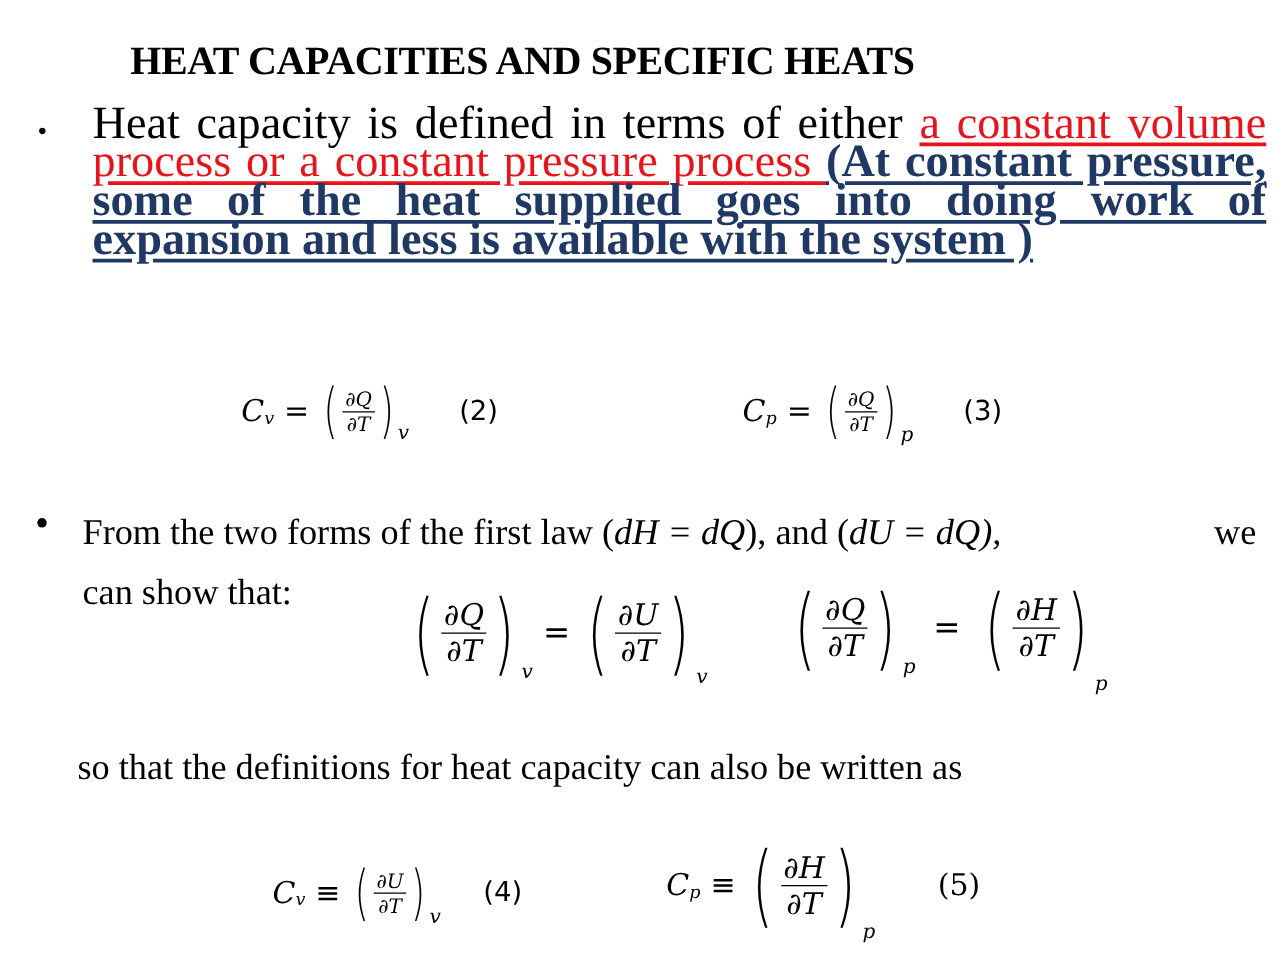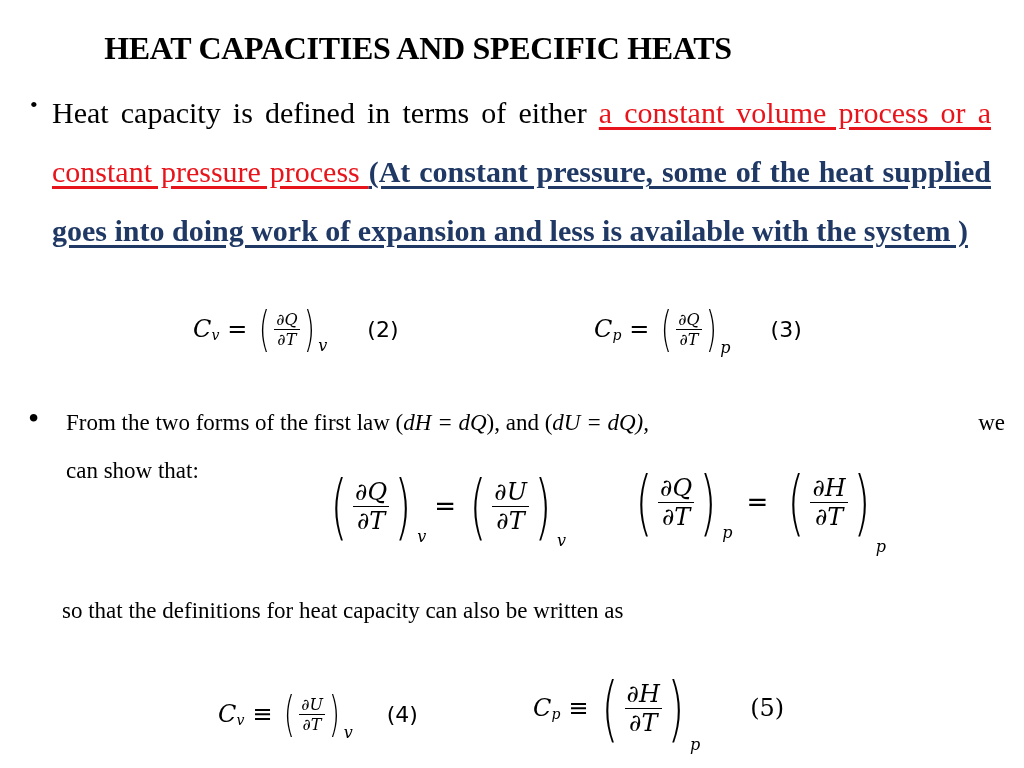--- a/index.html
+++ b/index.html
@@ -1,32 +1,32 @@
 <!DOCTYPE html>
 <html><head>
 <meta charset="utf-8">
 <style>
   html, body { margin:0; padding:0; background:#ffffff; }
   body { width:1024px; height:768px; position:relative; overflow:hidden;
          font-family:"Liberation Serif", "DejaVu Serif", serif; color:#000; }
   .title { position:absolute; left:0; width:836px; top:30px; text-align:center;
            font-weight:bold; font-size:32px; letter-spacing:-0.3px; }
   .bullet { position:absolute; font-size:20px; }
-  .para { position:absolute; left:52px; width:939px; font-size:30px; line-height:59px; text-align:justify; }
+  .para { position:absolute; left:74px; width:939px; font-size:37px; line-height:31px; text-align:justify; }
   .red { color:#e8141b; text-decoration:underline; text-decoration-color:#e8141b; text-underline-offset:4px; }
   .navy { color:#1f3864; font-weight:bold; text-decoration:underline; text-decoration-color:#1f3864; text-underline-offset:4px; }
   .eqrow { position:absolute; display:flex; align-items:center; }
   .sym { font-family:"DejaVu Serif", serif; font-style:italic; font-size:24px; }
   .sub { font-family:"DejaVu Serif", serif; font-style:italic; font-size:16px; position:relative; top:10px; }
   .paren { font-family:"DejaVu Sans", sans-serif; font-weight:200; line-height:1; transform:scaleX(0.6); display:inline-block; }
   .frac { display:inline-flex; flex-direction:column; align-items:center; font-family:"DejaVu Serif", serif; font-style:italic; }
   .frac .num { border-bottom:1.5px solid #000; padding:0 2px; }
   .eqnum { font-family:"DejaVu Sans", sans-serif; font-size:22px; }
   .op { font-family:"DejaVu Sans", sans-serif; margin:0 8px; }
-  .line { position:absolute; font-size:23px; }
+  .line { position:absolute; font-size:29px; }
 </style>
 </head>
 <body>
 
 <div class="title">HEAT CAPACITIES AND SPECIFIC HEATS</div>
 
 <span class="bullet" style="left:30px;top:92px;font-size:22px;">•</span>
 <div class="para" style="top:83px;">
   <span>Heat capacity is defined in terms of either </span><span class="red">a constant volume process or a constant pressure process </span><span class="navy">(At constant pressure, some of the heat supplied goes into doing work of expansion and less is available with the system )</span>
 </div>

